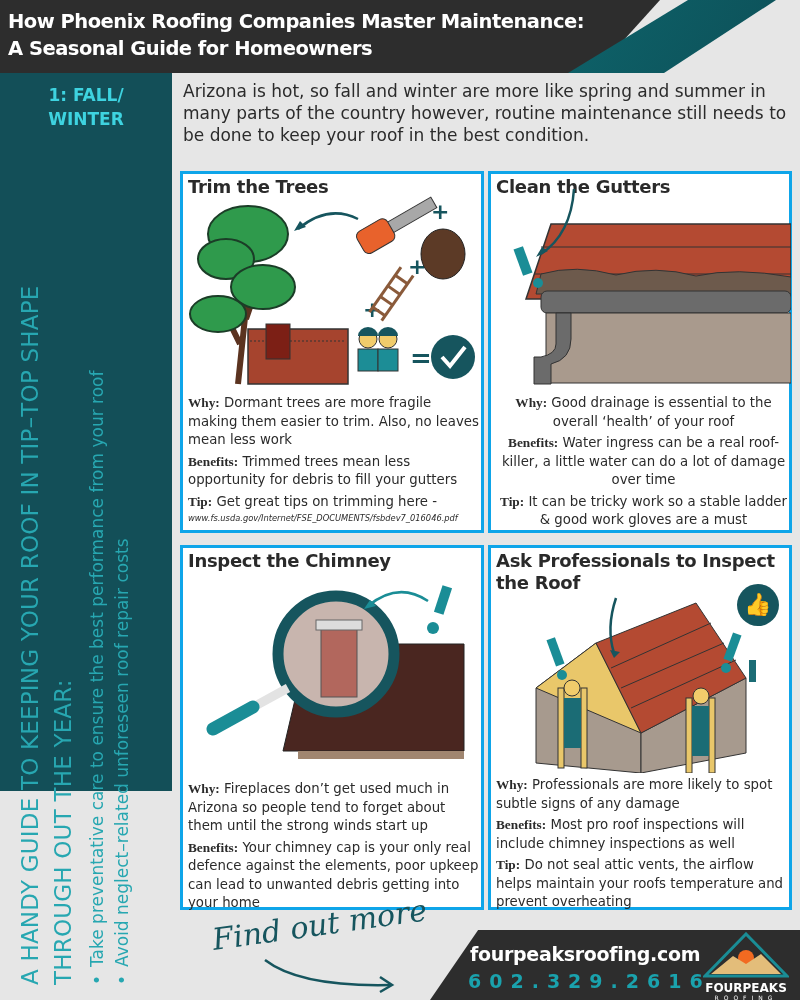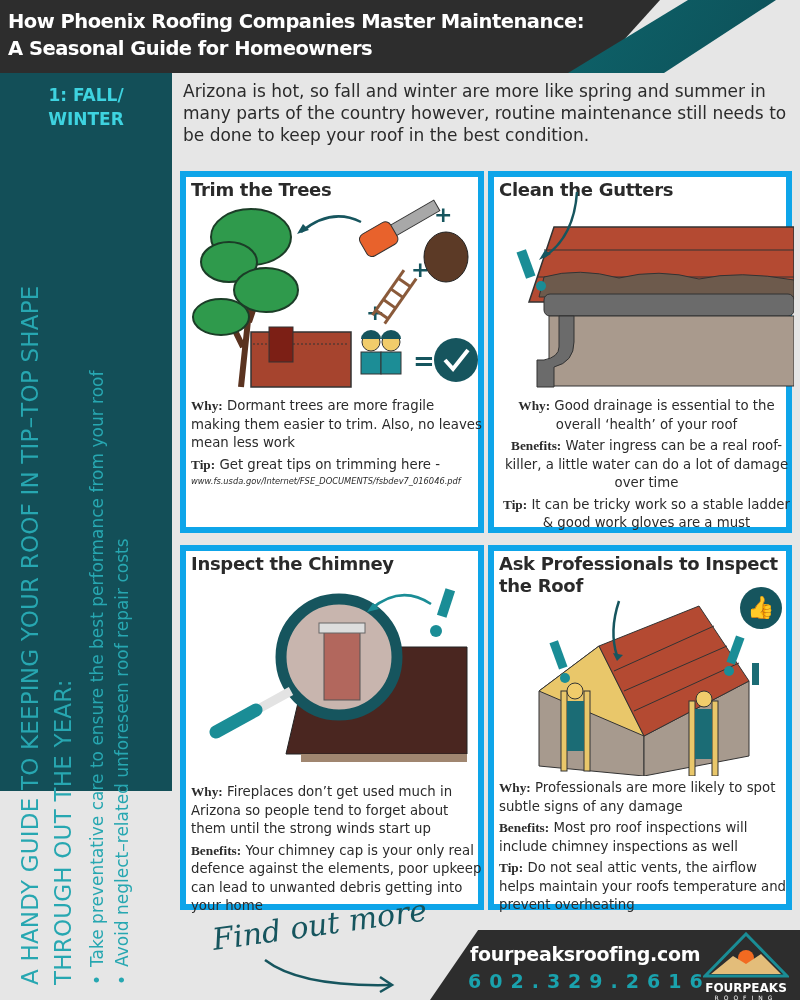--- a/index.html
+++ b/index.html
@@ -24,21 +24,21 @@
     transform: rotate(-90deg); }
   .sidebar-heading { color: #27a7b1; font-size: 23px; line-height: 33px; letter-spacing: 0.2px; }
   .sidebar-bullets { margin-top: 5px; color: #27a7b1; font-size: 17px; line-height: 25px; list-style: none; }
   .sidebar-bullets li::before { content: "\2022"; margin-right: 8px; }
 
   
   .intro { position: absolute; left: 183px; top: 80px; width: 610px; font-size: 17px; line-height: 22px;
     color: #2b2b2b; }
 
   
-  .card { position: absolute; background: #fff; border: 6px solid #0ea5e9; }
+  .card { position: absolute; background: #fff; border: 3px solid #0ea5e9; }
   .card-title { position: absolute; left: 5px; top: 2px; font-weight: bold; font-size: 18px; line-height: 22px;
     color: #2a2a2a; letter-spacing: -0.3px; }
   .card-illus { position: absolute; }
   .card-text { position: absolute; left: 5px; font-size: 13.3px; line-height: 18.5px; color: #2b2b2b; }
   .card-text p { margin-bottom: 3px; }
   .card-text b { font-weight: bold; font-family: Liberation Serif, serif; }
   .url { font-size: 8.3px; font-style: italic; line-height: 14px; }
 
   
   .footer-find { position: absolute; left: 215px; top: 922px; color: #16555e; font-family: "DejaVu Serif", serif;
@@ -122,20 +122,21 @@
     <path d="M190 157 A10 9 0 0 1 210 157 Z" fill="#16555e"></path>
     <rect x="170" y="170" width="20" height="22" fill="#1c8d96" stroke="#333"></rect>
     <rect x="190" y="170" width="20" height="22" fill="#1c8d96" stroke="#333"></rect>
 
     <text x="222" y="188" font-size="26" font-weight="bold" fill="#16555e">=</text>
     <circle cx="265" cy="178" r="22" fill="#16555e"></circle>
     <path d="M254 178 L262 187 L277 168" stroke="#fff" stroke-width="4" fill="none"></path>
   </svg>
   <div class="card-text" style="top:220px; width:295px;">
     <p><b>Why:</b> <span>Dormant trees are more fragile making them easier to trim. Also, no leaves mean less work</span></p>
+    <p><b>Benefits:</b> <span>Trimmed trees mean less opportunity for debris to fill your gutters</span></p>
     <p style="margin-bottom:0"><b>Tip:</b> <span>Get great tips on trimming here -</span></p>
     <div class="url">www.fs.usda.gov/Internet/FSE_DOCUMENTS/fsbdev7_016046.pdf</div>
   </div>
 </div>
 
 <div class="card" style="left:488px; top:171px; width:304px; height:362px;">
   <div class="card-title">Clean the Gutters</div>
   <svg class="card-illus" style="left:5px; top:5px;" width="295" height="210" viewBox="0 0 295 210">
     <polygon points="55,45 295,45 295,120 30,120" fill="#b44a32" stroke="#333" stroke-width="1.5"></polygon>
     <line x1="45" y1="68" x2="295" y2="68" stroke="#333"></line>

